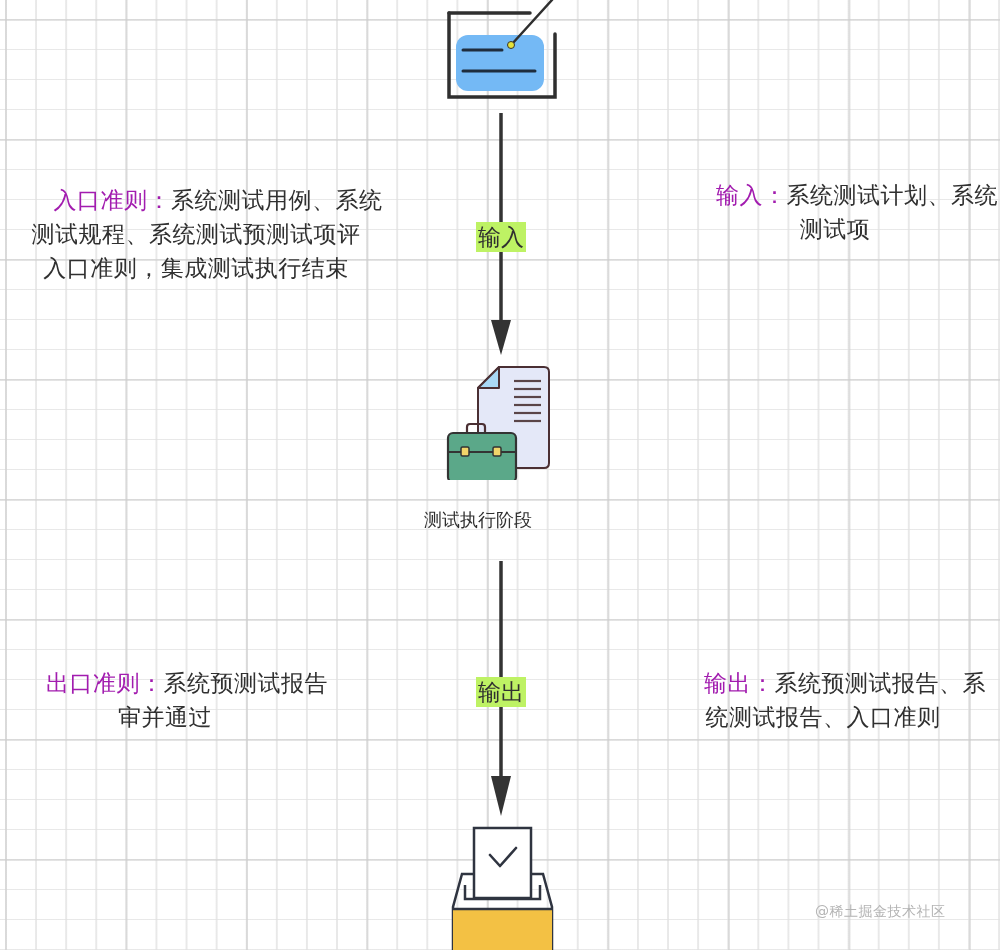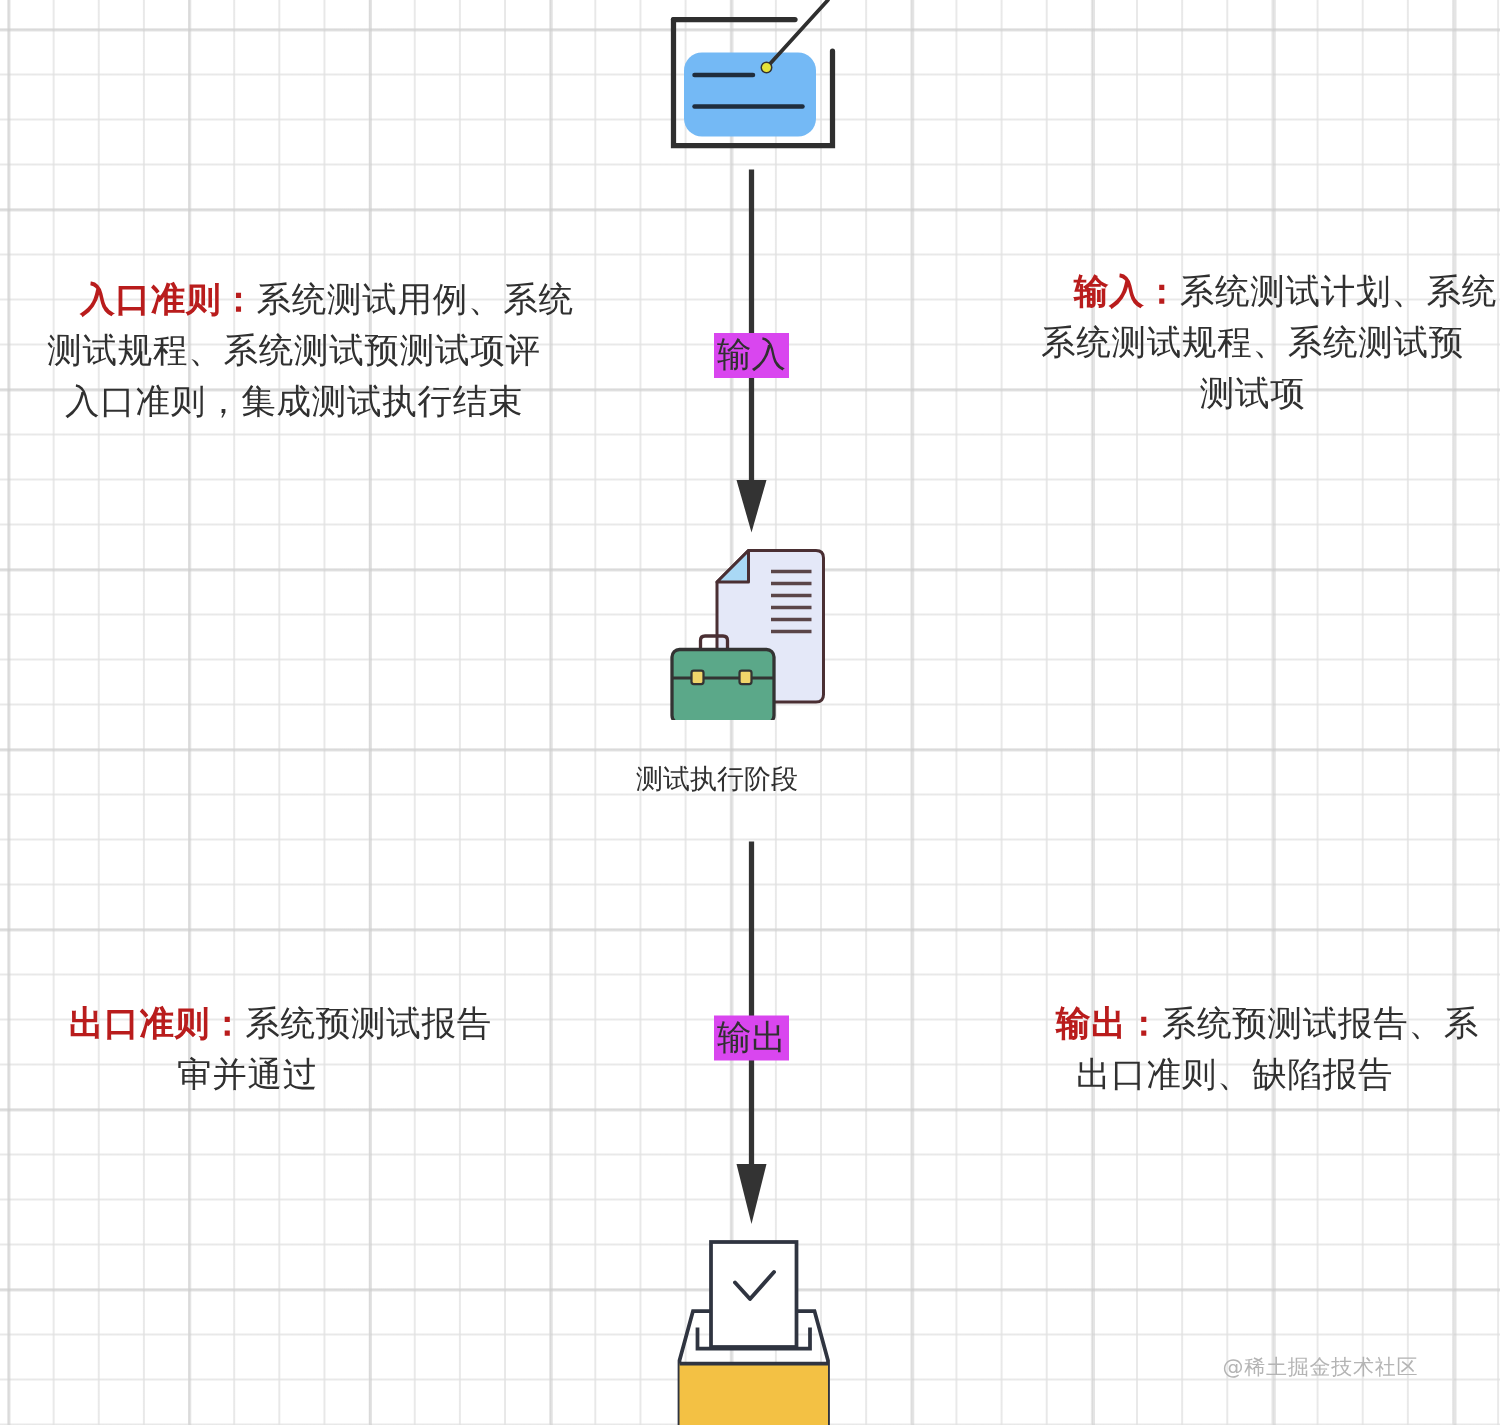--- a/index.html
+++ b/index.html
@@ -14,23 +14,23 @@
     background-size: 120.5px 120px, 120.5px 120px, 30.1px 30px, 30.1px 30px;
     background-position: 5px 19px, 5px 19px, 5px 19px, 5px 19px;
     font-family: "DejaVu Sans", "Liberation Sans", sans-serif;
     color: #2a2a2a;
   }
   .abs { position: absolute; }
   .note {
     position: absolute; font-size: 23px; line-height: 34px; text-align: center;
     color: #303030; letter-spacing: 0.5px;
   }
-  .note b { font-weight: bold; color: #b91c1c; margin-left: 44px; }
+  .note b { font-weight: normal; color: #a21caf; margin-left: 44px; }
   .edge-label {
-    position: absolute; font-size: 23px; line-height: 30px; background: #d946ef;
+    position: absolute; font-size: 23px; line-height: 30px; background: #bef264;
     padding: 0 2px; color: #303030; text-align: center;
   }
   .node-label {
     position: absolute; font-size: 18px; line-height: 30px; color: #303030;
     background: transparent;
   }
   .watermark {
     position: absolute; font-size: 14px; color: #b4b4b4; letter-spacing: 0.5px;
   }
 </style>
@@ -89,27 +89,26 @@
 </svg>
 
 <div class="note" style="left:6px;top:183px;width:380px;">
   <div><b>入口准则：</b><span>系统测试用例、系统</span></div>
   <div>测试规程、系统测试预测试项评</div>
   <div>入口准则，集成测试执行结束</div>
 </div>
 
 <div class="note" style="left:670px;top:178px;width:330px;">
   <div><b>输入：</b><span>系统测试计划、系统</span></div>
-  <div>系统测试规程、系统测试预</div>
   <div>测试项</div>
 </div>
 
 <div class="note" style="left:2px;top:666px;width:326px;">
   <div><b>出口准则：</b><span>系统预测试报告</span></div>
   <div>审并通过</div>
 </div>
 
 <div class="note" style="left:658px;top:666px;width:330px;">
   <div><b>输出：</b><span>系统预测试报告、系</span></div>
-  <div>出口准则、缺陷报告</div>
+  <div>统测试报告、入口准则</div>
 </div>
 
 <div class="watermark" style="left:815px;top:903px;">@稀土掘金技术社区</div>
 
 </body></html>

